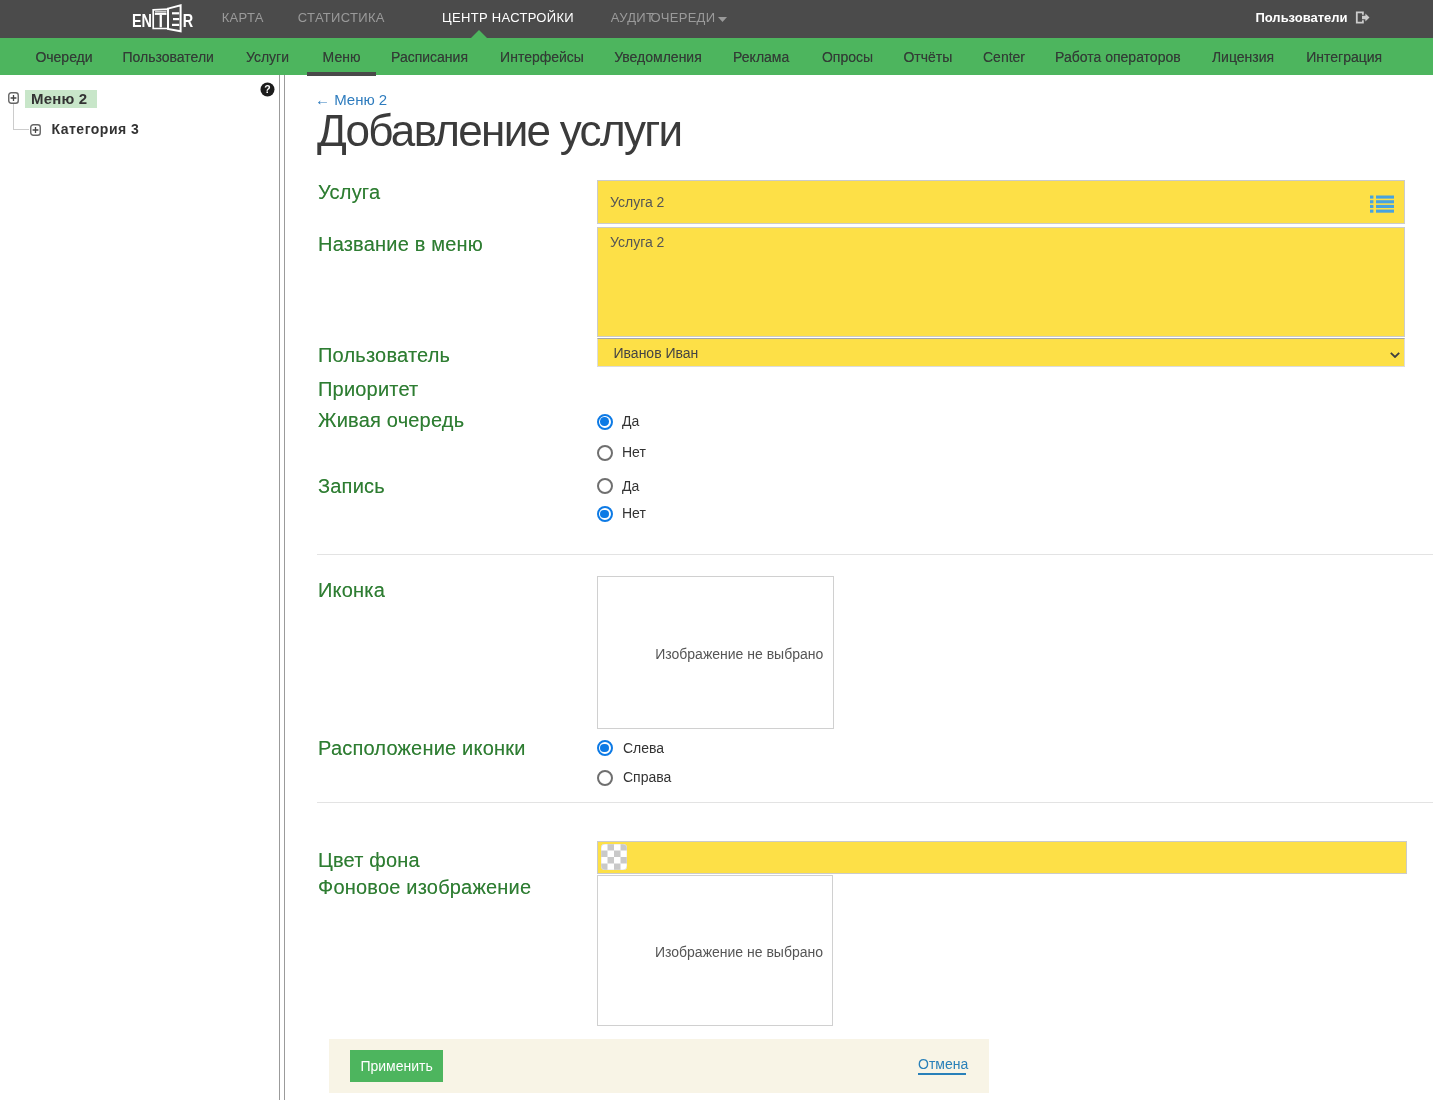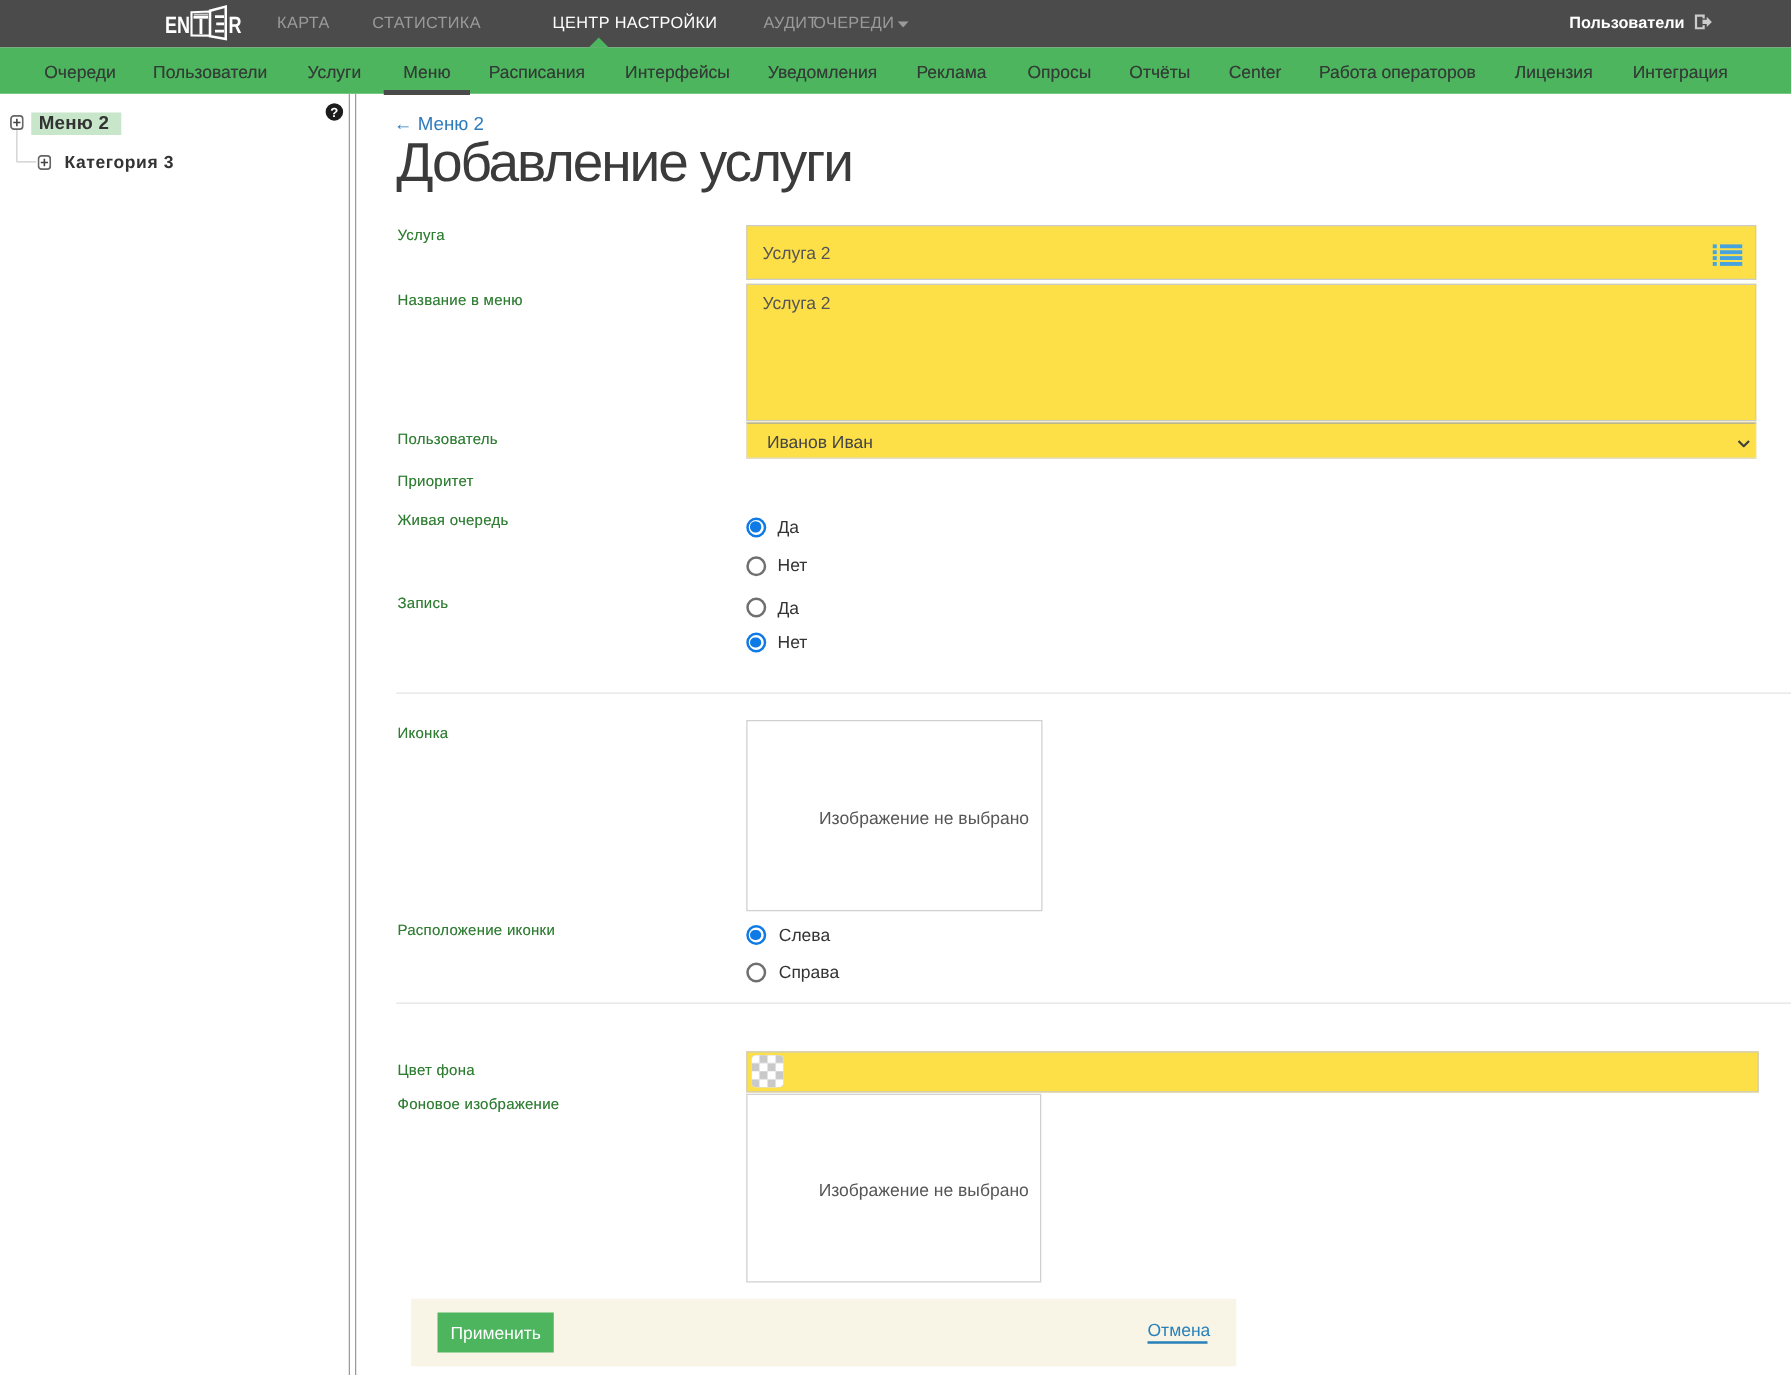--- a/index.html
+++ b/index.html
@@ -18,21 +18,21 @@
   .gnav { position:absolute; top:11px; font-size:14px; color:#333c36; white-space:nowrap; transform:translateX(-50%); text-shadow:0 0 0.5px rgba(40,50,42,0.55); }
   #underline { position:absolute; left:306.5px; top:33.5px; width:69.5px; height:4px; background:#4a4a4a; }
 
   
   .vline { position:absolute; top:75px; width:1px; height:1025px; background:#9b9b9b; }
   .treeline { position:absolute; background:#ccc; }
   #menu2hl { position:absolute; left:25px; top:89.8px; width:71.5px; height:17.8px; background:#c8e6c9; }
   .treet { position:absolute; font-size:14px; font-weight:bold; letter-spacing:0.5px; color:#333; }
 
   
-  .lbl { position:absolute; left:318px; font-size:12px; letter-spacing:0.2px; color:#2e7d32; white-space:nowrap; text-shadow:0 0 0.5px rgba(46,125,50,0.5); }
+  .lbl { position:absolute; left:318px; font-size:20px; letter-spacing:0.2px; color:#2e7d32; white-space:nowrap; text-shadow:0 0 0.5px rgba(46,125,50,0.5); }
   .ctl { position:absolute; border:1px solid #cbcbcb; background:#fde047;text-decoration:underline; }
   .ph { position:absolute; color:#555; font-size:14px; white-space:nowrap; }
   .radio { position:absolute; width:16px; height:16px; border-radius:50%; border:2px solid #6f6f6f; background:#fff; }
   .radio.on { border-color:#0d7ae5; }
   .radio.on::after { content:""; position:absolute; left:1.75px; top:1.75px; width:8.5px; height:8.5px; border-radius:50%; background:#0d7ae5; }
   .rlbl { position:absolute; left:622px; font-size:14px; color:#333; }
   .hr { position:absolute; left:317px; width:1116px; height:1px; background:#e3e3e3; }
   .imgbox { position:absolute; border:1px solid #d0d0d0; background:#fff;padding-left:24px; }
   .imgbox span { position:absolute; width:100%; text-align:center; font-size:14px; color:#555; }
   .chev { position:absolute; right:4px; }

